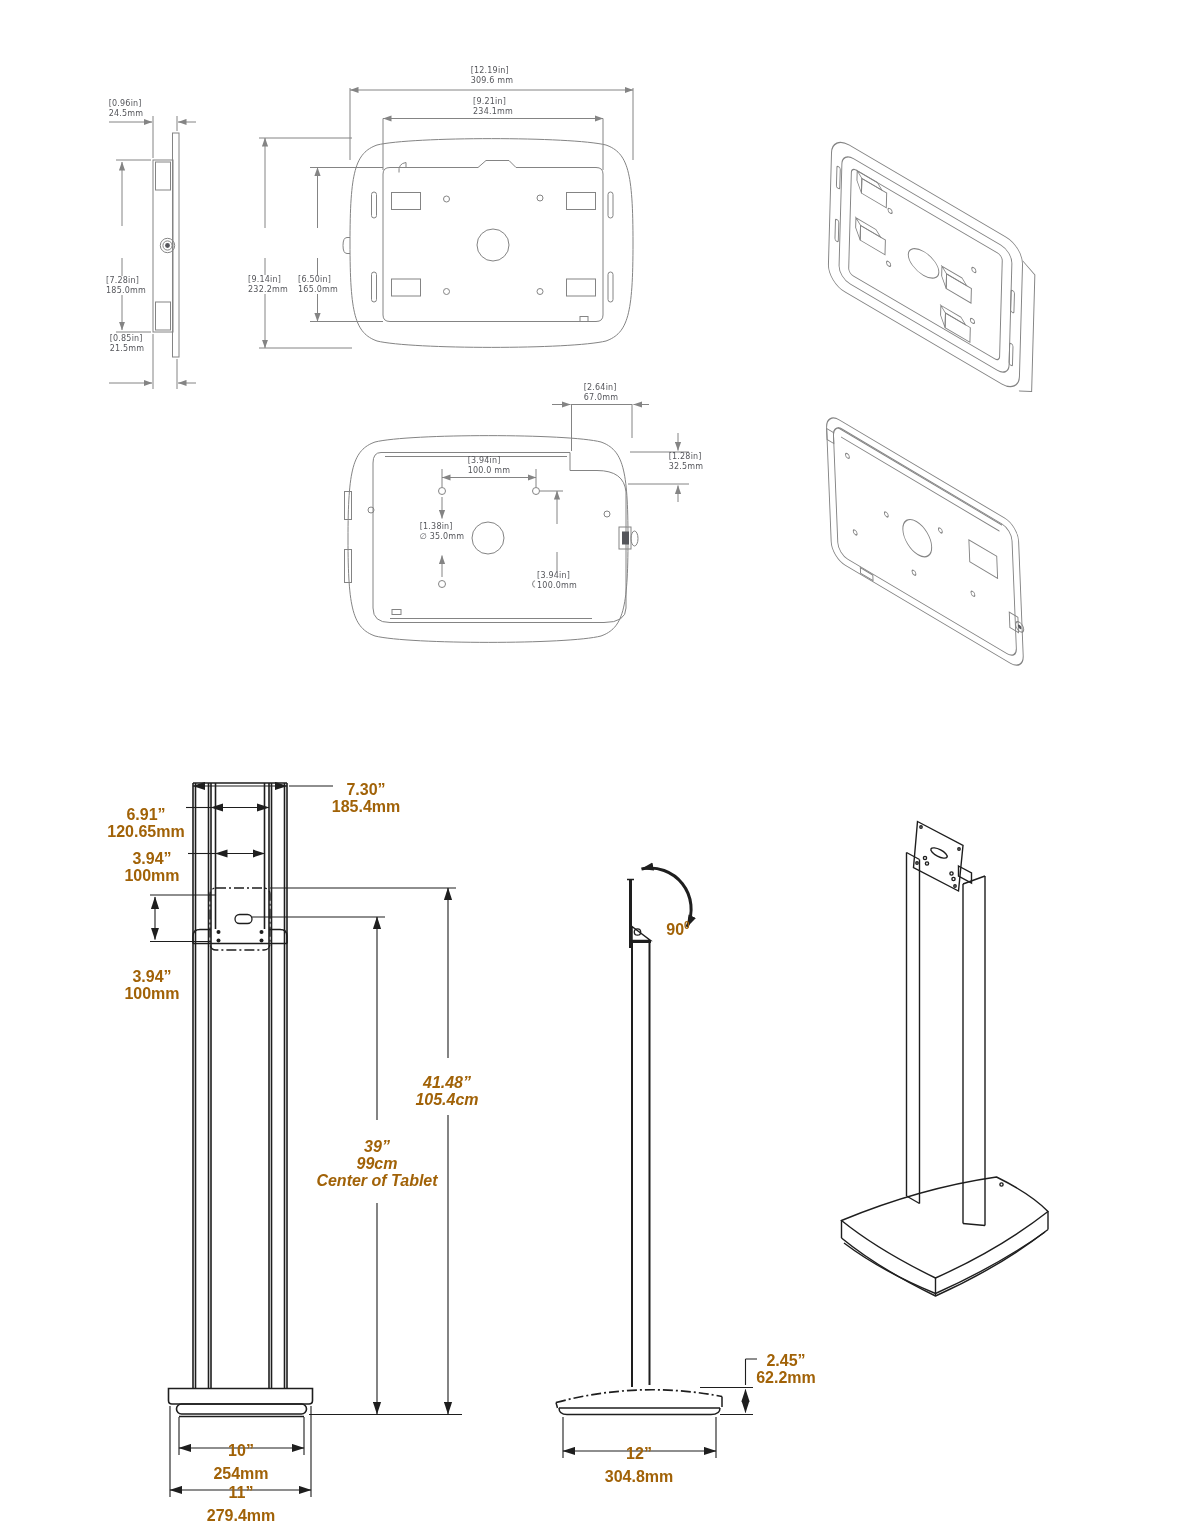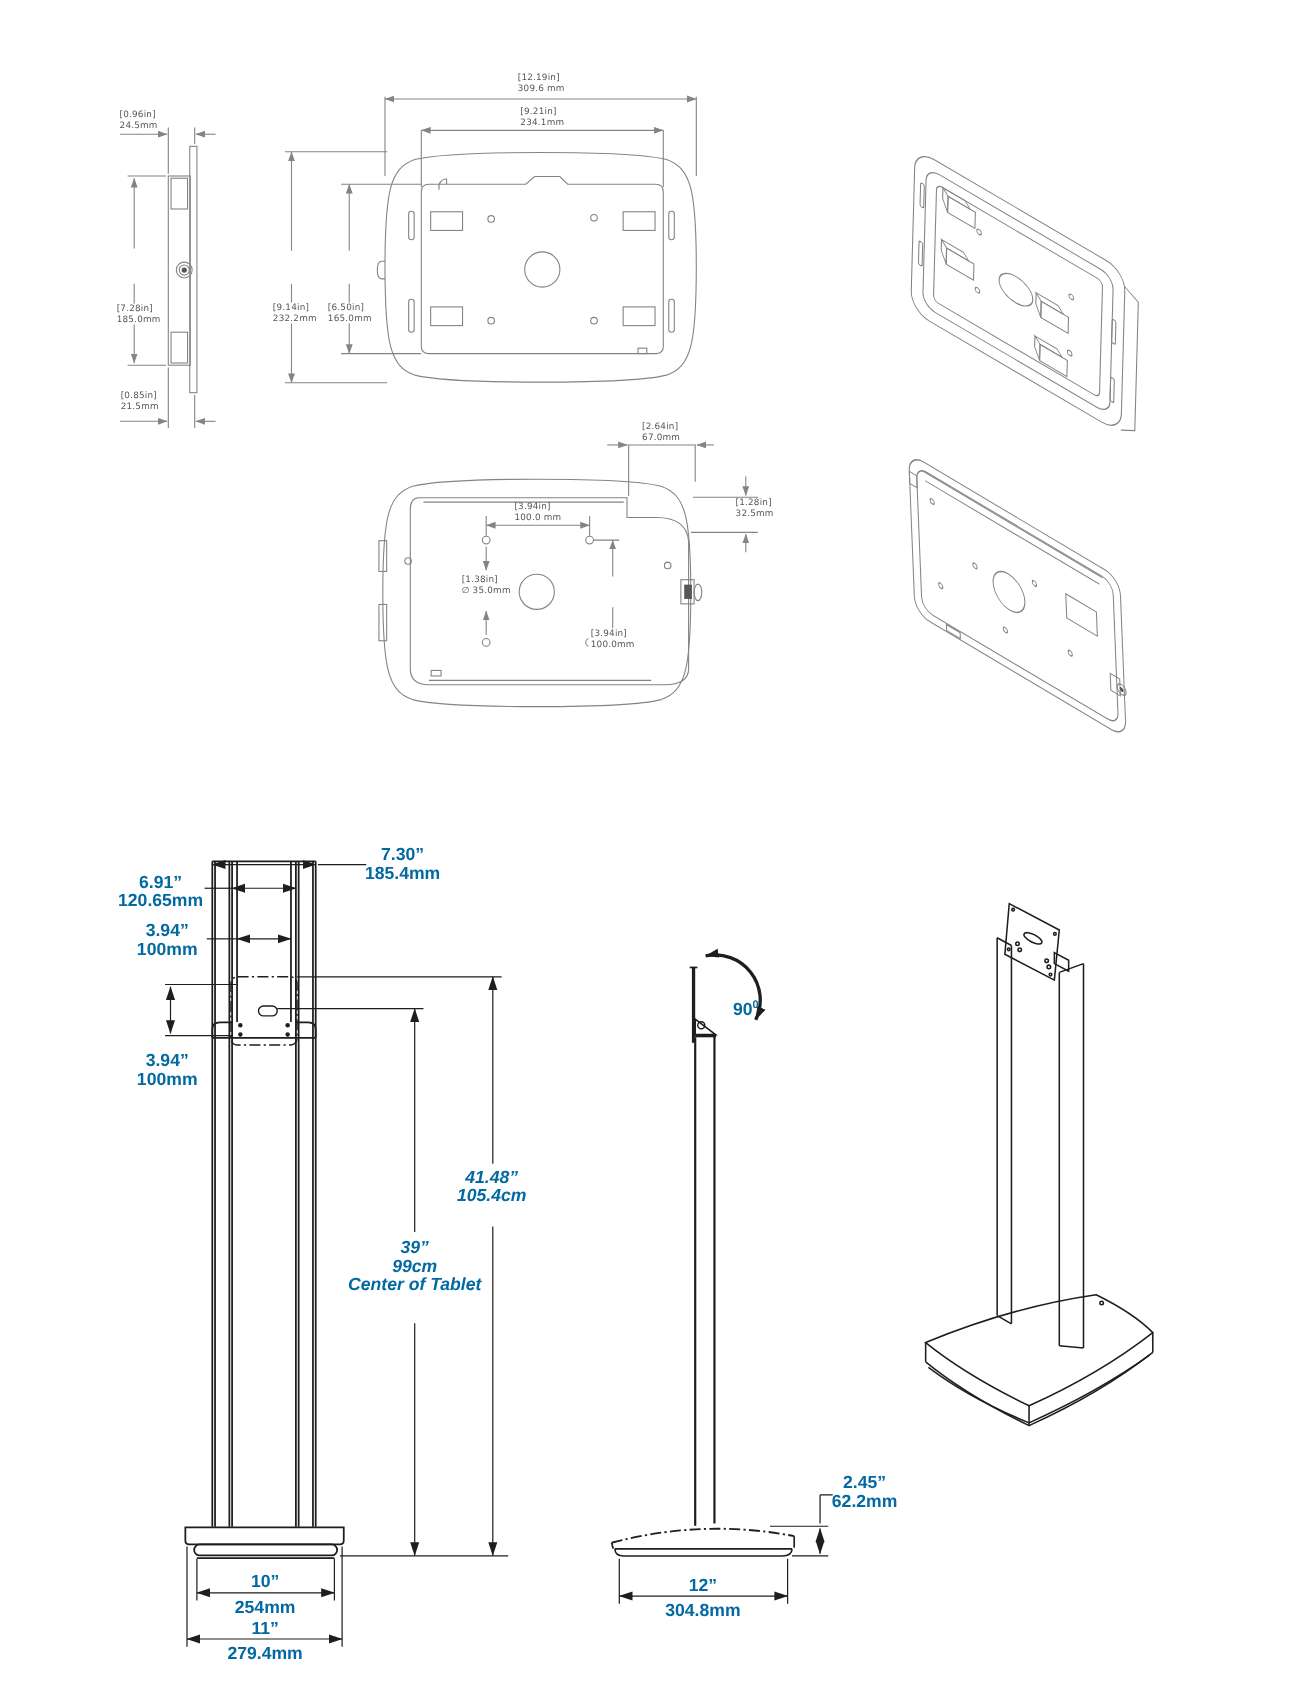--- a/index.html
+++ b/index.html
@@ -3,21 +3,21 @@
 <meta charset="utf-8">
 <style>
   html,body{margin:0;padding:0;background:#fff;}
   #canvas{position:relative;width:1183px;height:1540px;background:#fff;overflow:hidden;
           font-family:"Liberation Sans",sans-serif;}
   #art{position:absolute;left:0;top:0;}
   .cadlab{position:absolute;transform:translateX(-50%);
           font:8px/9.5px "DejaVu Sans",sans-serif;color:#55565b;letter-spacing:.2px;white-space:nowrap;}
   .cadlab.bg{background:#fff;padding:0 2px;margin-top:43px;}
   .standlab{position:absolute;transform:translateX(-50%);text-align:center;
-            font:bold 16px/17px "Liberation Sans",sans-serif;color:#0369a1;white-space:nowrap;}
+            font:bold 16px/17px "Liberation Sans",sans-serif;color:#a16207;white-space:nowrap;margin-top:12px;}
   .standlab.bg{background:#fff;padding:0 3px;font-style:italic;}
   .standlab .gap{height:6px;}
   .deg sup{font-size:10px;vertical-align:super;}
 </style>
 </head>
 <body>
 
 <div id="canvas">
 
 <svg id="art" width="1183" height="1540" viewBox="0 0 1183 1540">
@@ -272,21 +272,21 @@
 </svg>
 
 <div class="cadlab" style="left:126px;top:99px">
   <div>[0.96in]</div>
   <div>24.5mm</div>
 </div>
 <div class="cadlab bg" style="left:126px;top:233px">
   <div>[7.28in]</div>
   <div>185.0mm</div>
 </div>
-<div class="cadlab" style="left:127px;top:355px">
+<div class="cadlab" style="left:127px;top:334px">
   <div>[0.85in]</div>
   <div>21.5mm</div>
 </div>
 <div class="cadlab" style="left:492px;top:66px">
   <div>[12.19in]</div>
   <div>309.6 mm</div>
 </div>
 <div class="cadlab" style="left:493px;top:97px">
   <div>[9.21in]</div>
   <div>234.1mm</div>

